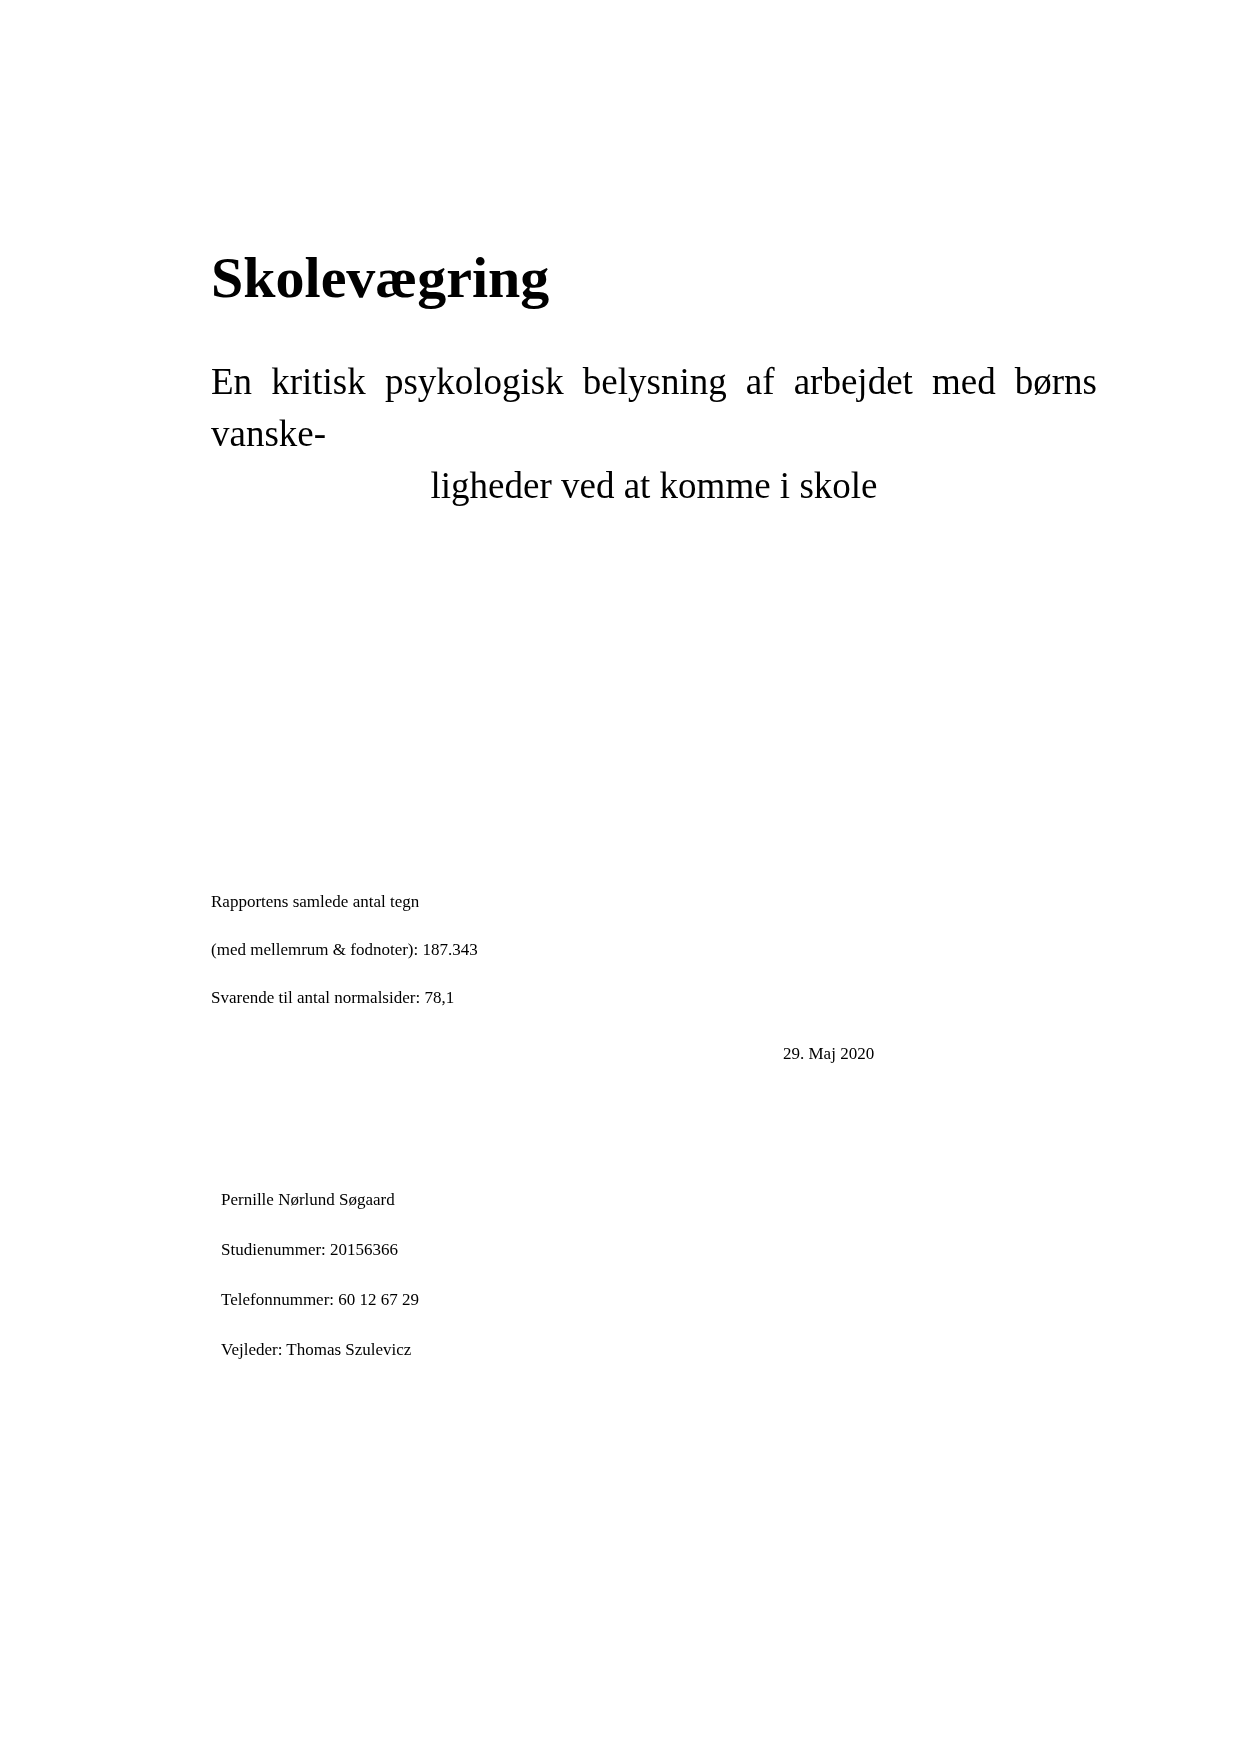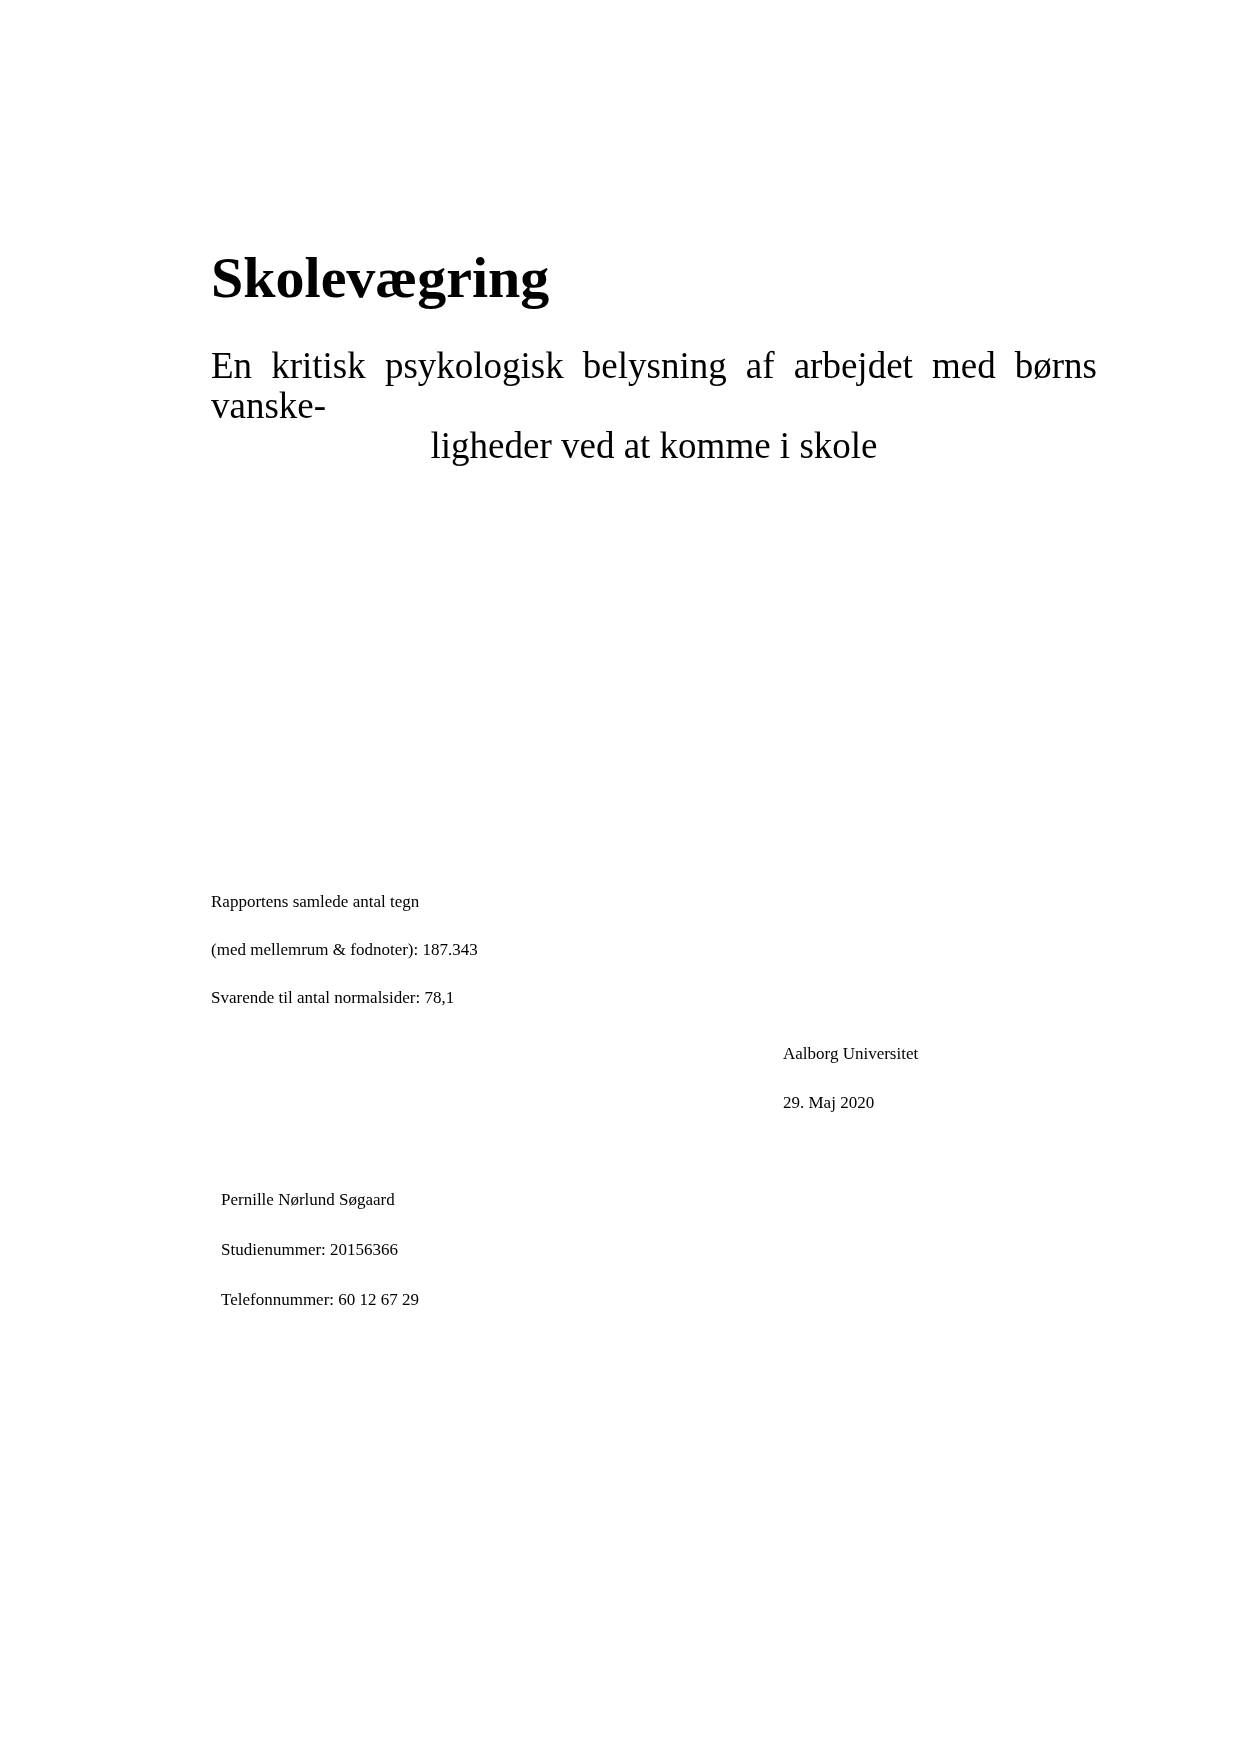--- a/index.html
+++ b/index.html
@@ -22,24 +22,24 @@
     left: 211px;
     top: 249px;
     font-size: 58px;
     font-weight: bold;
     line-height: 1;
     letter-spacing: 0px;
     white-space: nowrap;
   }
   .thesis-subtitle {
     left: 211px;
-    top: 346px;
+    top: 356px;
     width: 886px;
     font-size: 37px;
-    line-height: 40px;
+    line-height: 52px;
   }
   .subtitle-line-1 {
     text-align: justify;
     text-align-last: justify;
     white-space: normal;
   }
   .subtitle-line-2 {
     text-align: center;
   }
 
@@ -81,23 +81,23 @@
   </div>
 
   <div class="abs col-block left-stats">
     <div>Rapportens samlede antal tegn</div>
     <div>(med mellemrum &amp; fodnoter): 187.343</div>
     <div>Svarende til antal normalsider: 78,1</div>
   </div>
 
 
   <div class="abs col-block right-uni">
-    <div>Aalborg Universitet</div>
     <div>29. Maj 2020</div>
   </div>
 
   <div class="abs col-block author-block">
     <div>Pernille Nørlund Søgaard</div>
     <div>Studienummer: 20156366</div>
     <div>Telefonnummer: 60 12 67 29</div>
+    <div>Vejleder: Thomas Szulevicz</div>
   </div>
 
 </div>
 
 </body></html>

